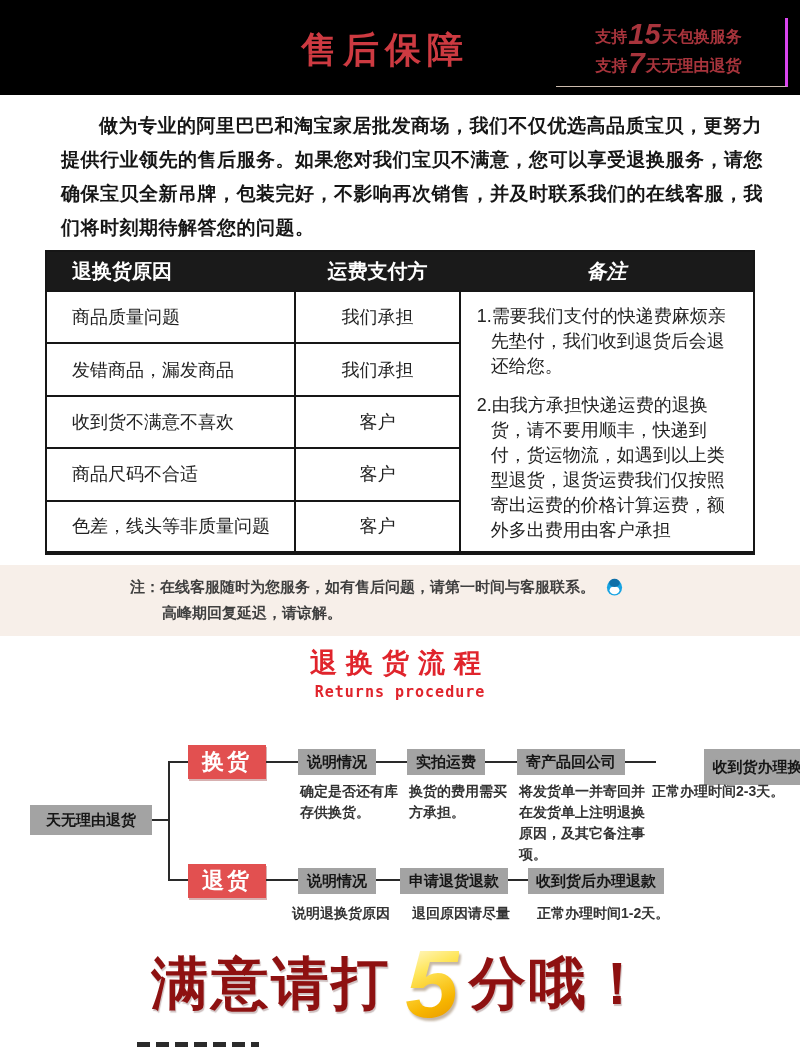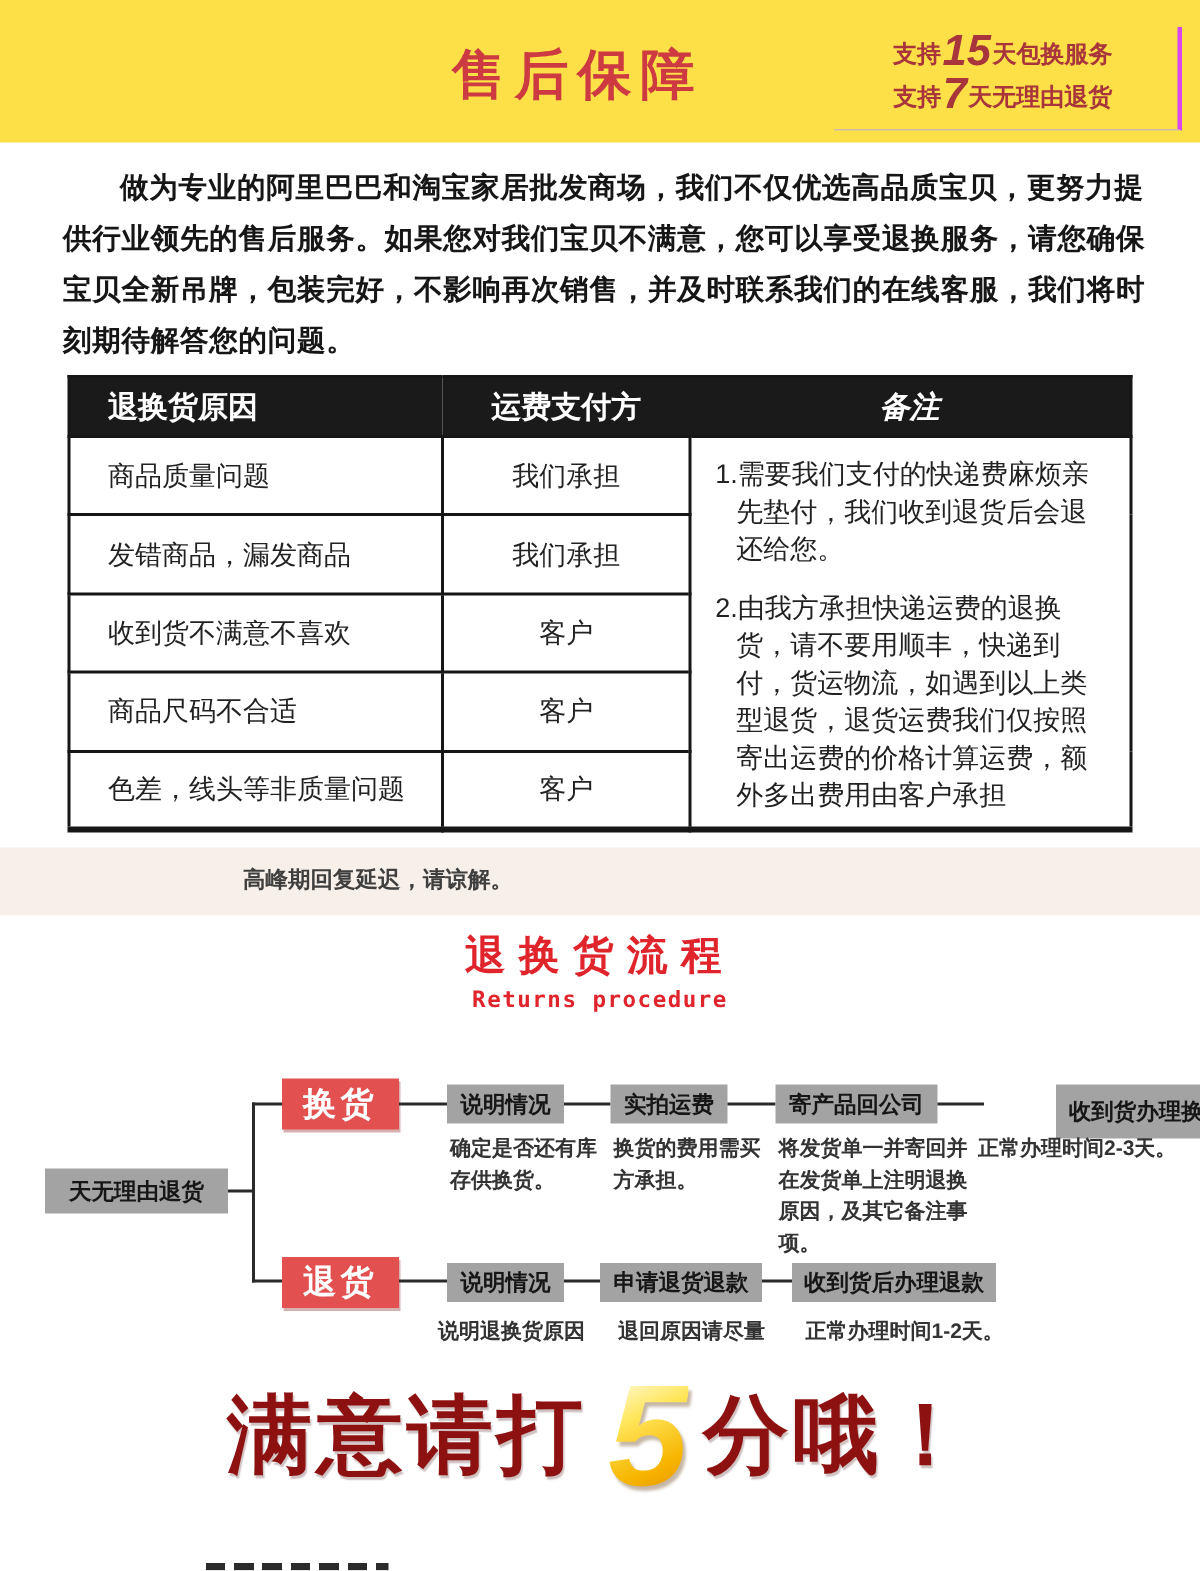--- a/index.html
+++ b/index.html
@@ -1,30 +1,30 @@
 <!DOCTYPE html>
 <html><head>
 <meta charset="utf-8">
 <style>
   * { margin:0; padding:0; box-sizing:border-box; }
   body { font-family:"Liberation Sans", sans-serif; background:#fff; }
   .page { position:relative; width:800px; height:1047px; margin:0 auto; background:#fff; overflow:hidden; }
 
   
-  .hdr { position:relative; height:95px; background:#fde047; }
+  .hdr { position:relative; height:95px; background:#000000; }
   .hdr-title { position:absolute; left:0; top:26px; width:770px; text-align:center;
     font-size:36px; font-weight:bold; color:#cd3a41; letter-spacing:6px; }
   .promo { position:absolute; right:12px; top:18px; width:232px; padding:2px 6px 8px 2px;
     border-bottom:1px solid #cdbcae; border-right:3px solid #d946ef; color:#a8343c; font-weight:bold; }
   .promo-line { white-space:nowrap; line-height:24px; text-align:center; }
   .promo-line .pfx, .promo-line .sfx { font-size:16px; }
   .promo-line .num { font-size:29px; font-style:italic; padding:0 1px; position:relative; top:2px; }
 
   
-  .intro { margin:14px 36px 0 42px; font-size:19px; line-height:34px; font-weight:600;
+  .intro { margin:14px 36px 0 61px; font-size:19px; line-height:34px; font-weight:600;
     color:#161616; text-indent:2em; letter-spacing:0.5px; }
 
   
   table.policy { margin:5px 0 0 45px; width:710px; border-collapse:collapse;
     border:2px solid #161616; border-bottom:4px solid #161616; }
   table.policy th { background:#1a1a1a; color:#fff; font-size:20px; font-weight:bold; height:40px; }
   table.policy th.c1 { text-align:left; padding-left:25px; width:250px; }
   table.policy th.c2 { width:165px;margin-top:48px; } table.policy th.c3 { width:295px;font-style:italic; }
   table.policy td { border:2px solid #161616; font-size:18px; color:#222; height:42px; }
   td.reason { padding-left:25px; }
@@ -115,20 +115,25 @@
       <td class="payer">客户</td>
     </tr>
     <tr>
       <td class="reason">色差，线头等非质量问题</td>
       <td class="payer">客户</td>
     </tr>
   </tbody>
     </table>
 
   <div class="notice">
+    <div class="l1"><span>注：在线客服随时为您服务，如有售后问题，请第一时间与客服联系。</span><span class="qq"><svg width="19" height="19" viewBox="0 0 20 20">
+            <ellipse cx="10" cy="11" rx="8" ry="8.5" fill="#17a3e2"></ellipse>
+            <ellipse cx="10" cy="14" rx="5.2" ry="4.2" fill="#ffffff"></ellipse>
+            <ellipse cx="10" cy="6.2" rx="5.6" ry="4.4" fill="#0d6fa8"></ellipse>
+          </svg></span></div>
     <div class="l2">高峰期回复延迟，请谅解。</div>
   </div>
 
   <div class="flow-title">退换货流程</div>
   <div class="flow-sub">Returns procedure</div>
 
   <div class="chart">
 
     <div class="fbox" style="left:30px; top:98px; width:122px; height:30px;">天无理由退货</div>
 

